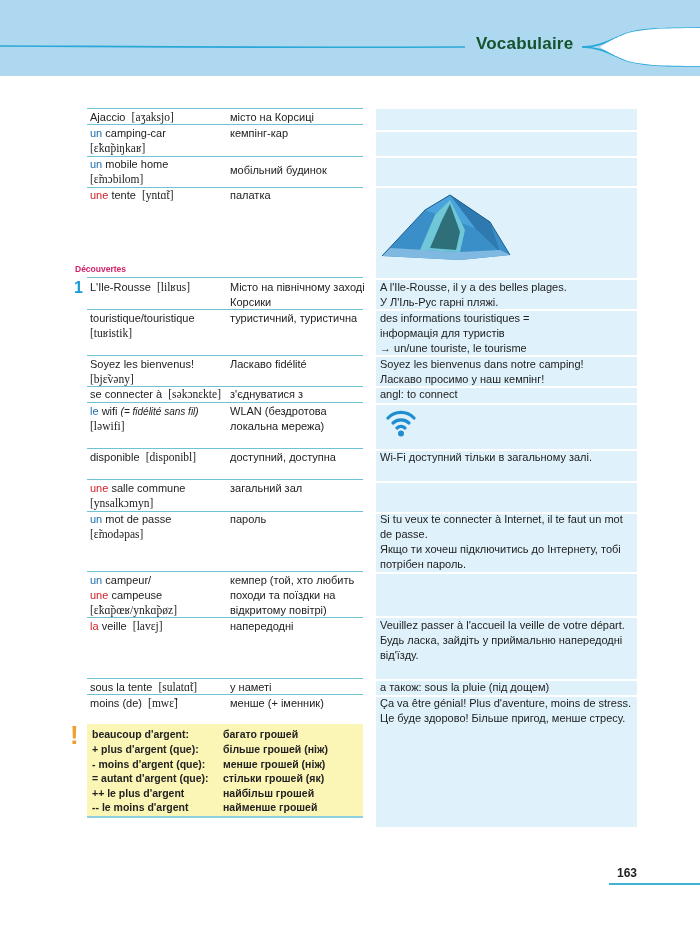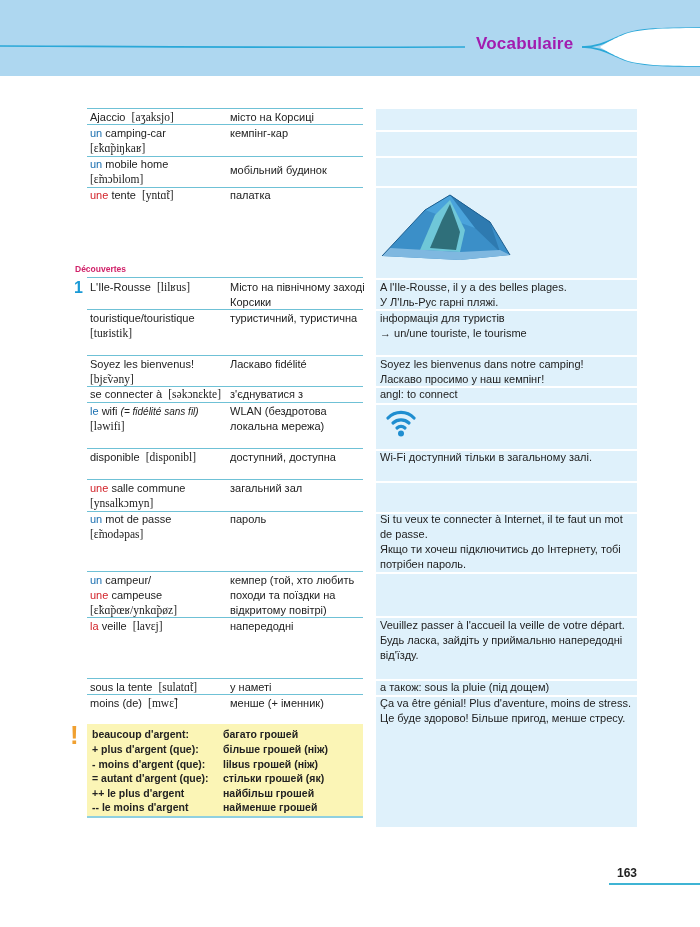--- a/index.html
+++ b/index.html
@@ -1,20 +1,20 @@
 <!DOCTYPE html>
 <html><head>
 <meta charset="utf-8">
 <style>
   html,body{margin:0;padding:0;}
   body{width:700px;height:927px;background:#ffffff;position:relative;overflow:hidden;
        font-family:"Liberation Sans",sans-serif;color:#222;}
   .banner{position:absolute;left:0;top:0;width:700px;height:76px;background:#aed7f0;}
   .banner svg{position:absolute;left:0;top:0;}
-  .banner-title{position:absolute;left:476px;top:34px;font-size:17px;font-weight:bold;color:#a21caf;
+  .banner-title{position:absolute;left:476px;top:34px;font-size:17px;font-weight:bold;color:#14532d;
        font-family:"Liberation Sans",sans-serif;letter-spacing:0.2px;}
   .rightcol{position:absolute;left:376px;top:109px;width:261px;height:718px;background:#dff1fb;}
   .rdiv{position:absolute;left:376px;width:261px;height:2px;background:#ffffff;}
   .ldiv{position:absolute;left:87px;width:276px;height:1px;background:#6fc1d6;}
   .cell{position:absolute;font-size:11px;line-height:15px;color:#222;}
   .fr{left:90px;width:140px;}
   .uk{left:230px;width:135px;}
   .ex{left:380px;width:255px;}
   .ipa{font-family:"Liberation Serif",serif;font-size:11.5px;}
   .art-m{color:#1a6fb0;}
@@ -123,20 +123,21 @@
   <div>У Л'Іль-Рус гарні пляжі.</div>
 </div>
 <div class="ldiv" style="top:309px"></div>
 
 <div class="cell fr" style="top:311px">
   <span>touristique/touristique</span><br>
   <span class="ipa">[tuʁistik]</span>
 </div>
 <div class="cell uk" style="top:311px">туристичний, туристична</div>
 <div class="cell ex" style="top:311px">
+  <div>des informations touristiques =</div>
   <div>інформація для туристів</div>
   <div>→ un/une touriste, le tourisme</div>
 </div>
 <div class="ldiv" style="top:355px"></div>
 
 <div class="cell fr" style="top:357px">
   <span>Soyez les bienvenus!</span><br>
   <span class="ipa">[bjɛ̃vəny]</span>
 </div>
 <div class="cell uk" style="top:357px">Ласкаво fidélité</div>
@@ -237,21 +238,21 @@
   <div>Це буде здорово! Більше пригод, менше стресу.</div>
 </div>
 
 <div class="note"></div>
 <div class="excl">!</div>
 <div class="nrow nl" style="top:727px">beaucoup d'argent:</div>
 <div class="nrow nr" style="top:727px">багато грошей</div>
 <div class="nrow nl" style="top:742px"> + plus d'argent (que):</div>
 <div class="nrow nr" style="top:742px">більше грошей (ніж)</div>
 <div class="nrow nl" style="top:757px"> - moins d'argent (que):</div>
-<div class="nrow nr" style="top:757px">lilʁus грошей (ніж)</div>
+<div class="nrow nr" style="top:757px">менше грошей (ніж)</div>
 <div class="nrow nl" style="top:771px"> = autant d'argent (que):</div>
 <div class="nrow nr" style="top:771px">стільки грошей (як)</div>
 <div class="nrow nl" style="top:786px"> ++ le plus d'argent</div>
 <div class="nrow nr" style="top:786px">найбільш  грошей</div>
 <div class="nrow nl" style="top:800px"> -- le moins d'argent</div>
 <div class="nrow nr" style="top:800px">найменше грошей</div>
 
 <div class="pagenum">163</div>
 <div class="pageline"></div>
 

